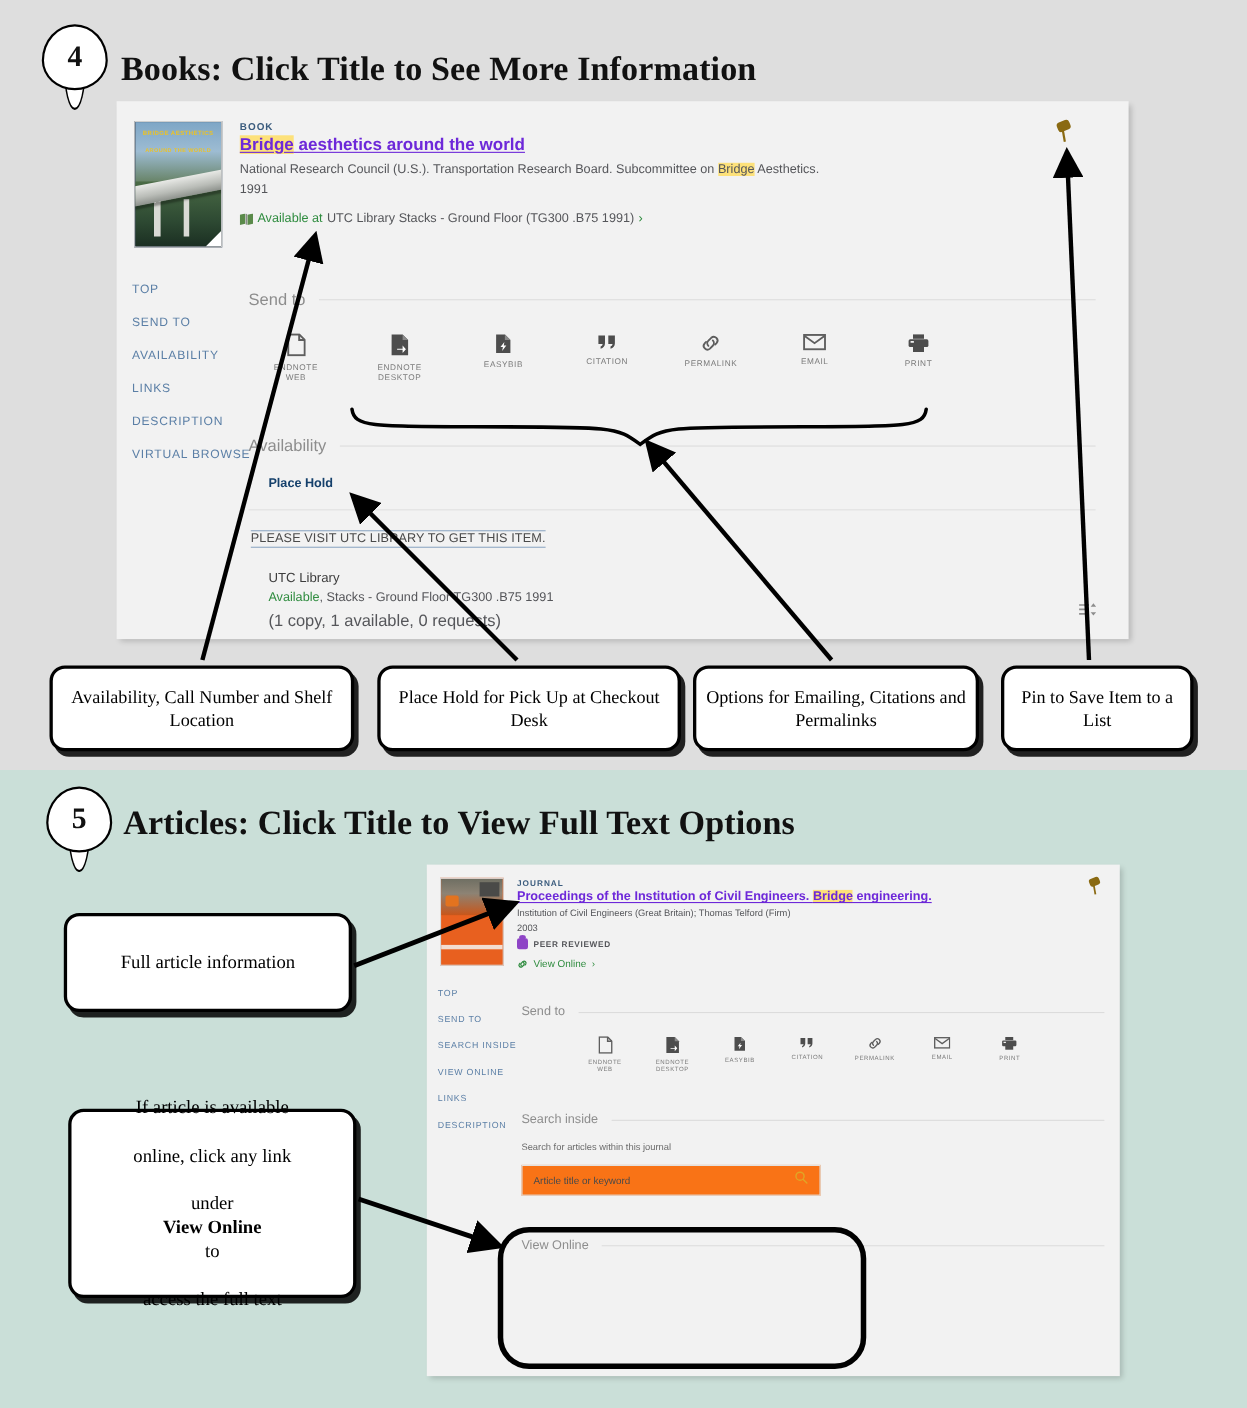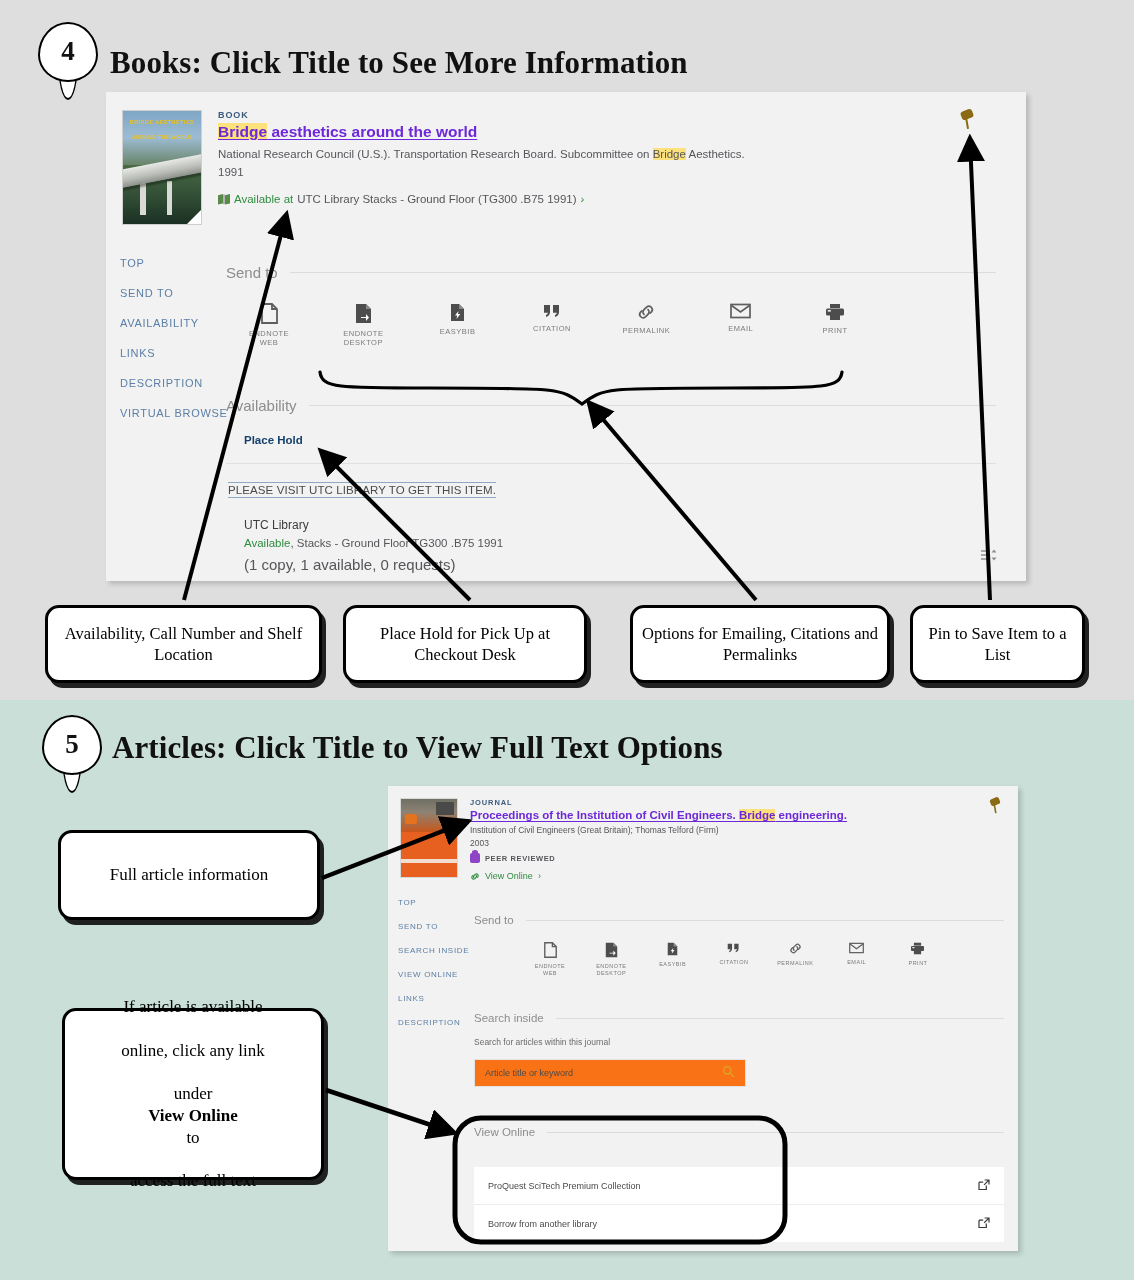--- a/index.html
+++ b/index.html
@@ -297,21 +297,21 @@
             <path d="M1 4h9M1 8h7M1 12h9"></path>
           </g>
           <path d="M14 2.5l2.5 3h-5zM14 13.5l2.5-3h-5z" fill="#8d8d8d"></path>
         </svg>
     </span>
   </div>
 
   <div class="callout" style="left:45px;top:605px;width:277px;height:78px;font-size:16.5px;">
     <span>Availability, Call Number and Shelf Location</span>
   </div>
-  <div class="callout" style="left:343px;top:605px;width:244px;height:78px;font-size:16.5px;">
+  <div class="callout" style="left:343px;top:605px;width:276px;height:78px;font-size:16.5px;">
     <span>Place Hold for Pick Up at Checkout Desk</span>
   </div>
   <div class="callout" style="left:630px;top:605px;width:260px;height:78px;font-size:16.5px;">
     <span>Options for Emailing, Citations and Permalinks</span>
   </div>
   <div class="callout" style="left:910px;top:605px;width:175px;height:78px;font-size:16.5px;">
     <span>Pin to Save Item to a List</span>
   </div>
 </div>
 
@@ -468,40 +468,20 @@
             </svg>
         </span>
       </div>
     </div>
 
     <div class="content" style="left:86px;top:340px;width:530px;">
       <div class="sec-head" style="font-size:11.5px;">
         <span>View Online</span>
         <span class="rule"></span>
       </div>
-      <div class="vo-list" style="margin-top:29px;width:530px;">
-        <div class="vo-row" style="height:37px;padding:0 14px;">
-          <span class="txt" style="font-size:9px;">ProQuest SciTech Premium Collection</span>
-          <span class="ext">
-            <svg width="12" height="12" viewBox="0 0 12 12">
-                <path d="M1 3.2h4.2M1 3.2v7.3h7.3V6.6" fill="none" stroke="#3a3a3a" stroke-width="1.2"></path>
-                <path d="M6.6 1h4.4v4.4M11 1L6.1 5.9" fill="none" stroke="#3a3a3a" stroke-width="1.2"></path>
-              </svg>
-          </span>
-        </div>
-        <div class="vo-row" style="height:37px;padding:0 14px;">
-          <span class="txt" style="font-size:9px;">Borrow from another library</span>
-          <span class="ext">
-            <svg width="12" height="12" viewBox="0 0 12 12">
-                <path d="M1 3.2h4.2M1 3.2v7.3h7.3V6.6" fill="none" stroke="#3a3a3a" stroke-width="1.2"></path>
-                <path d="M6.6 1h4.4v4.4M11 1L6.1 5.9" fill="none" stroke="#3a3a3a" stroke-width="1.2"></path>
-              </svg>
-          </span>
-        </div>
-      </div>
     </div>
   </div>
 
   <div class="callout" style="left:58px;top:130px;width:262px;height:90px;font-size:17px;">
     <span>Full article information</span>
   </div>
 
   <div class="callout" style="left:62px;top:308px;width:262px;height:172px;font-size:17px;">
     <span><span>If article is available</span><br><span>online, click any link</span><br><span>under </span><b>View Online</b><span> to</span><br><span>access the full text</span></span>
   </div>

